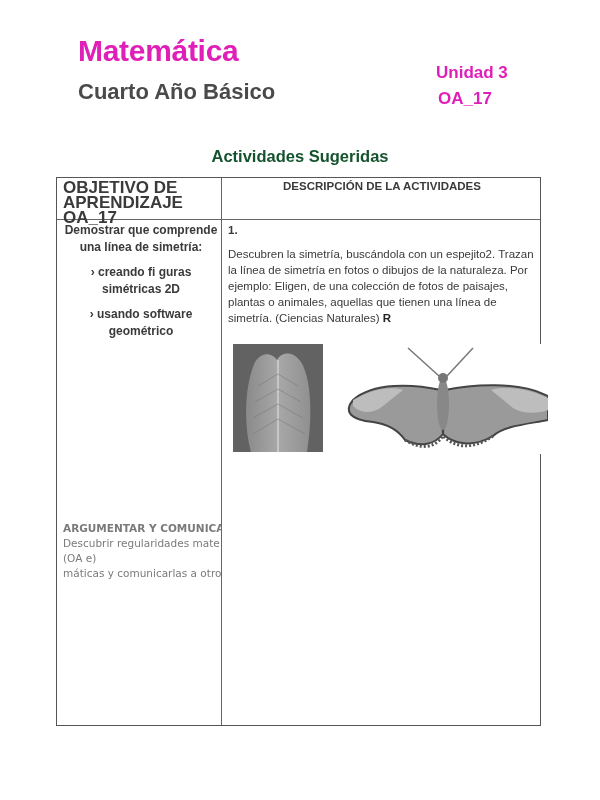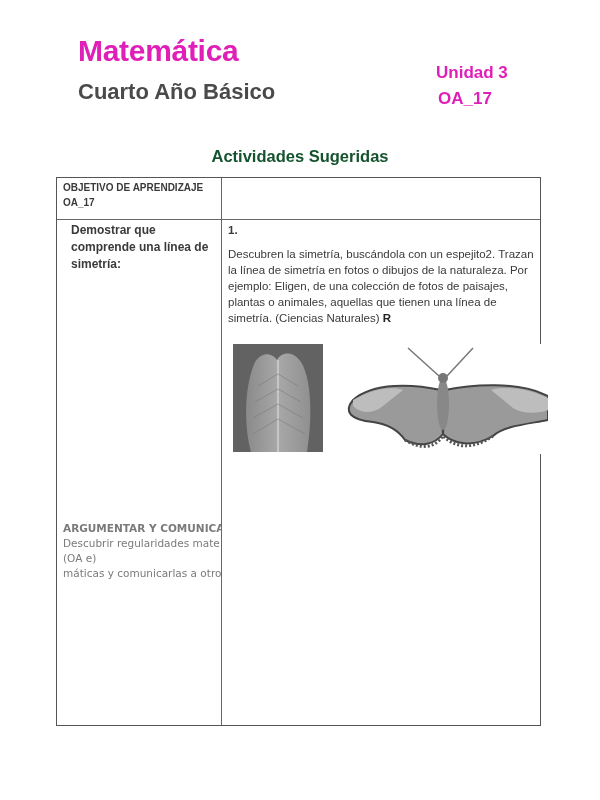--- a/index.html
+++ b/index.html
@@ -86,21 +86,21 @@
       left: 0;
       right: 0;
       top: 41px;
       border-top: 1.5px solid #666;
     }
     .th-left {
       position: absolute;
       left: 6px;
       top: 2px;
       width: 150px;
-      font-size: 10px;
+      font-size: 17px;
       font-weight: bold;
       line-height: 15px;
       color: #3a3a3a;
     }
     .th-right {
       position: absolute;
       left: 166px;
       width: 318px;
       top: 2px;
       text-align: center;
@@ -112,21 +112,22 @@
       position: absolute;
       left: 6px;
       top: 44px;
       width: 156px;
       font-size: 12px;
       font-weight: bold;
       line-height: 17px;
       color: #3a3a3a;
     }
     .objectives p {
-      margin: 0 0 8px 8px;
+      margin: 0 0 8px 0;
+      text-align: center;
     }
     .skill-box {
       position: absolute;
       left: 6px;
       top: 343px;
       width: 158px;
       overflow: hidden;
       white-space: nowrap;
       font-family: "DejaVu Sans", sans-serif;
       color: #7a7a7a;
@@ -185,23 +186,26 @@
   <div class="oa-code">OA_17</div>
 </div>
 
 <div class="section-title">Actividades Sugeridas</div>
 
 <div class="table">
   <div class="vline"></div>
   <div class="hline"></div>
 
   <div class="th-left">OBJETIVO DE APRENDIZAJE OA_17</div>
+  <div class="th-right">DESCRIPCIÓN DE LA ACTIVIDADES</div>
 
   <div class="objectives">
     <p>Demostrar que comprende una línea de simetría:</p>
+    <p>› creando fi guras simétricas 2D</p>
+    <p>› usando software geométrico</p>
   </div>
 
   <div class="skill-box">
     <div class="skill-title">ARGUMENTAR Y COMUNICAR</div>
     <div>Descubrir regularidades mate</div>
     <div>(OA e)</div>
     <div>máticas y comunicarlas a otro</div>
   </div>
 
   <div class="activity">

